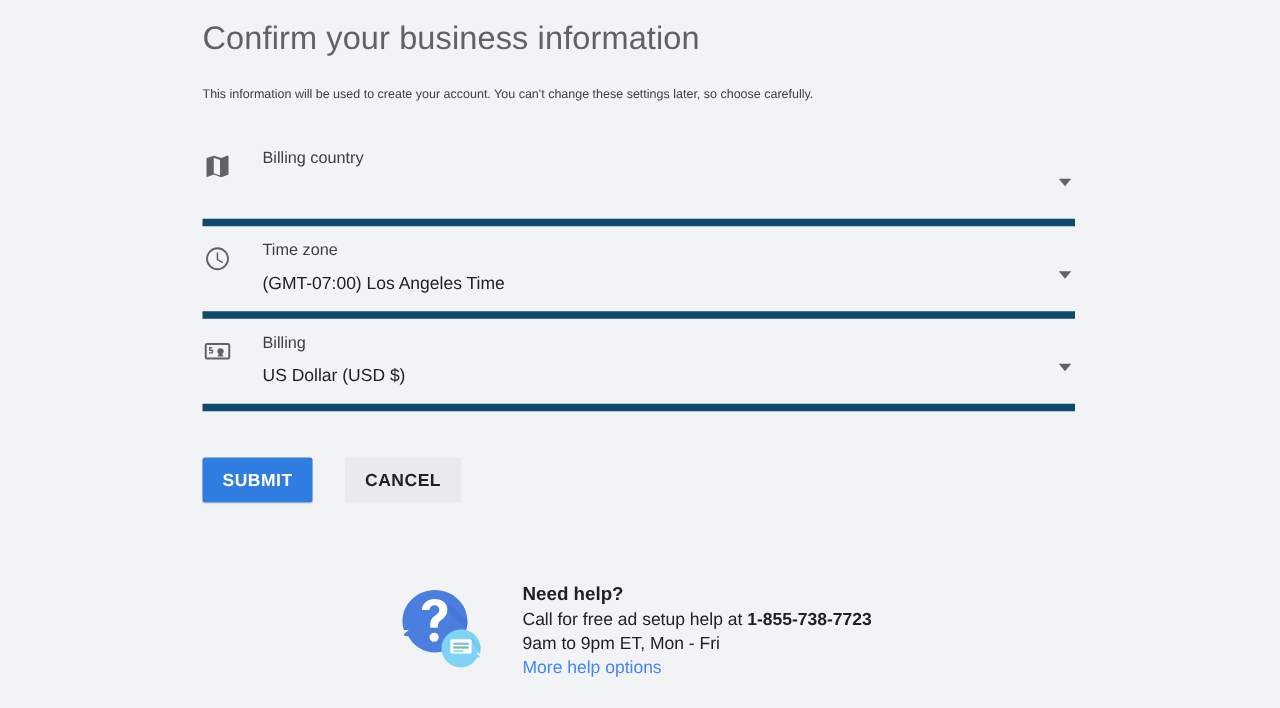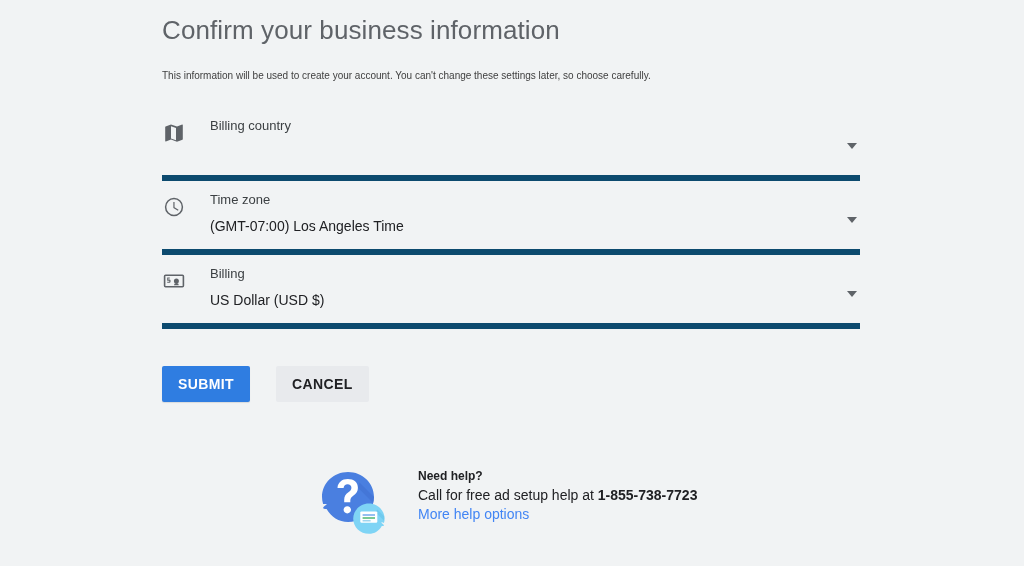--- a/index.html
+++ b/index.html
@@ -165,21 +165,21 @@
   .help-icon svg { display: block; }
 
   .help-text {
     position: absolute;
     left: 105px;
     top: 6px;
     width: 315px;
   }
 
   .help-title {
-    font-size: 12px;
+    font-size: 15px;
     font-weight: bold;
     color: #202124;
     line-height: 20px;
     white-space: nowrap;
   }
 
   .help-line {
     font-size: 14px;
     color: #202124;
     line-height: 19px;
@@ -274,18 +274,19 @@
         <rect x="47.3" y="51.4" width="17" height="11.4" rx="1.2" fill="#ffffff"></rect>
         <rect x="49.6" y="54.1" width="12.4" height="1.8" fill="#8bb8f0"></rect>
         <rect x="49.6" y="57.1" width="12.4" height="1.8" fill="#6cc48a"></rect>
         <rect x="49.6" y="60.0" width="8.0" height="1.5" fill="#9fd5ef"></rect>
       </svg>
     </span>
 
     <div class="help-text">
       <div class="help-title">Need help?</div>
       <div class="help-line"><span>Call for free ad setup help at </span><span class="help-phone">1-855-738-7723</span></div>
+      <div class="help-line">9am to 9pm ET, Mon - Fri</div>
       <a class="help-link">More help options</a>
     </div>
 
   </div>
 
 </div>
 
 </body></html>

